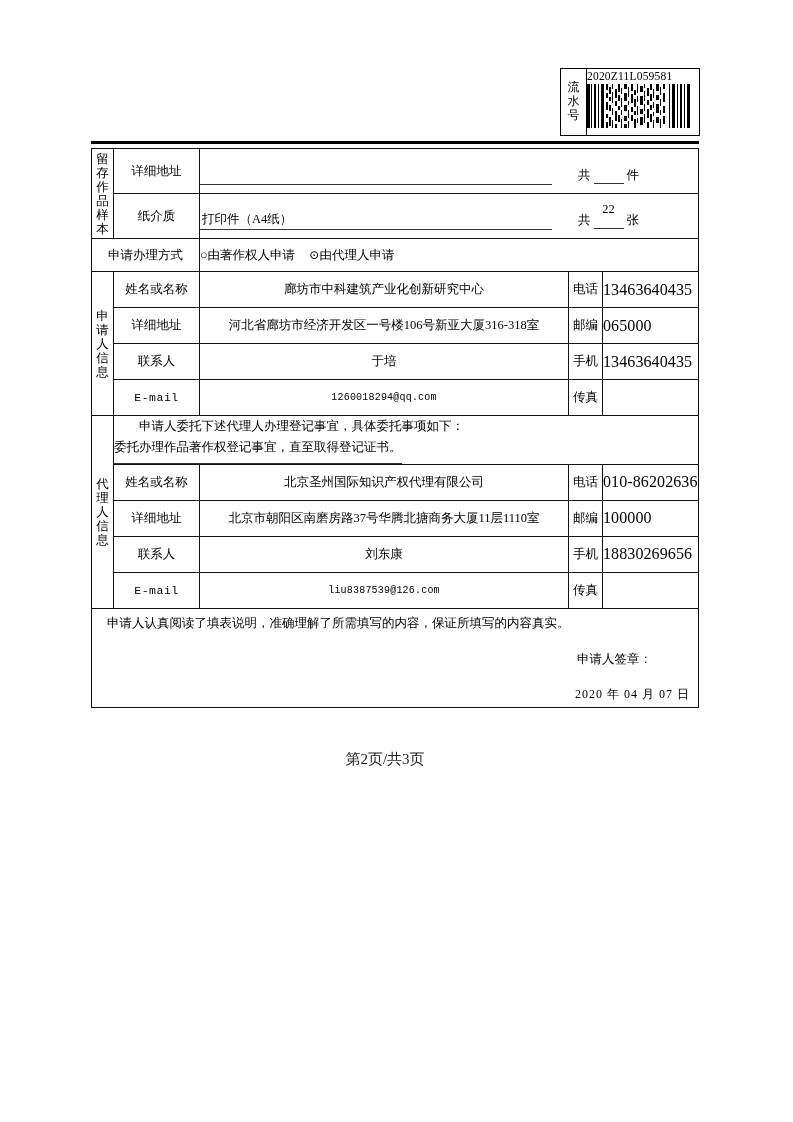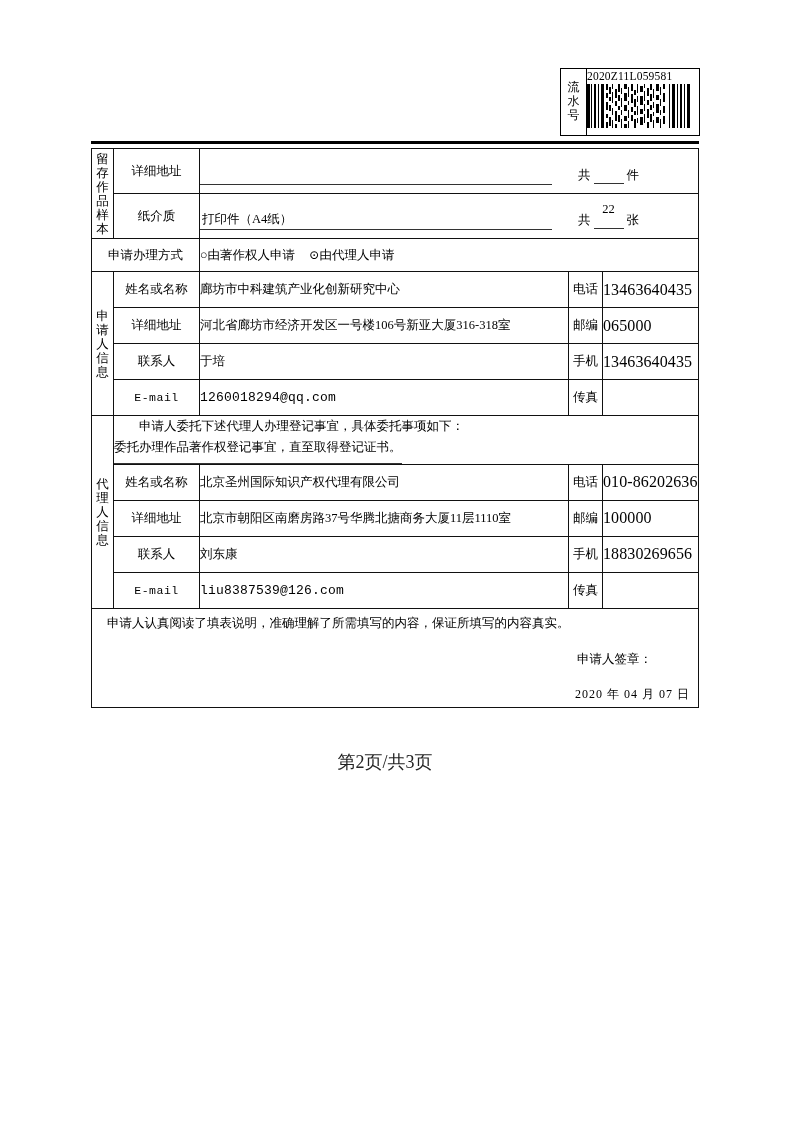--- a/index.html
+++ b/index.html
@@ -108,24 +108,25 @@
   }
   .fld-label-mono {
     font-family: "Liberation Mono", "DejaVu Sans Mono", monospace;
     font-size: 11.5px;
     letter-spacing: 0.5px;
   }
   .fld-value {
     padding-left: 8px;
     font-size: 12.5px;
     height: 35px;
+    text-align: center;
   }
   .fld-value-mono {
     font-family: "Liberation Mono", "DejaVu Sans Mono", monospace;
-    font-size: 13px;
+    font-size: 10px;
     letter-spacing: 0.2px;
   }
   .side-label {
     width: 34px;
     text-align: center;
     font-size: 12.5px;
     margin-left: 12px;
   }
   .side-value {
     width: 96px;
@@ -221,21 +222,21 @@
     font-size: 12px;
   }
 
   
   .page-footer {
     position: absolute;
     left: 0;
     top: 750px;
     width: 770px;
     text-align: center;
-    font-size: 18px;
+    font-size: 15px;
     color: #222;
   }
 </style>
 </head>
 <body>
 
 <div class="barcode-box">
   <div class="barcode-label">
     <span>流</span>
     <span>水</span>

